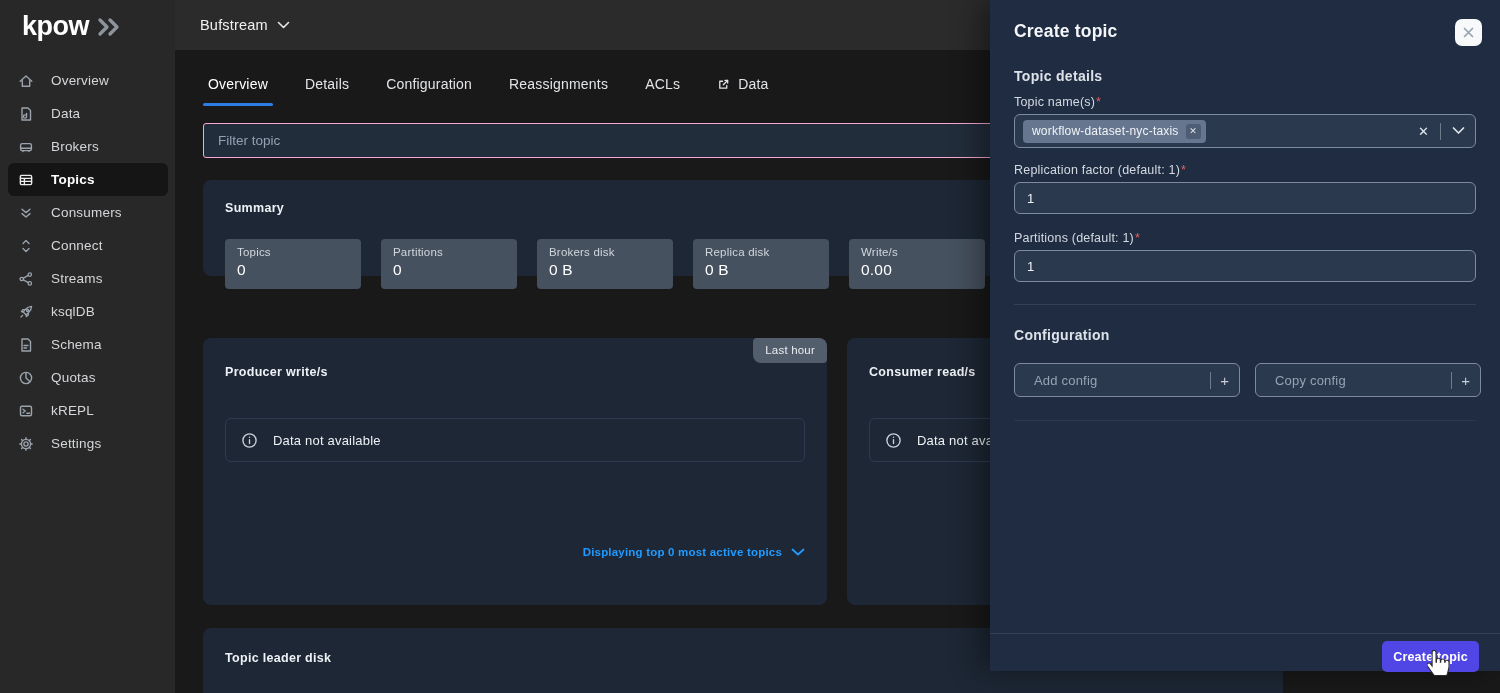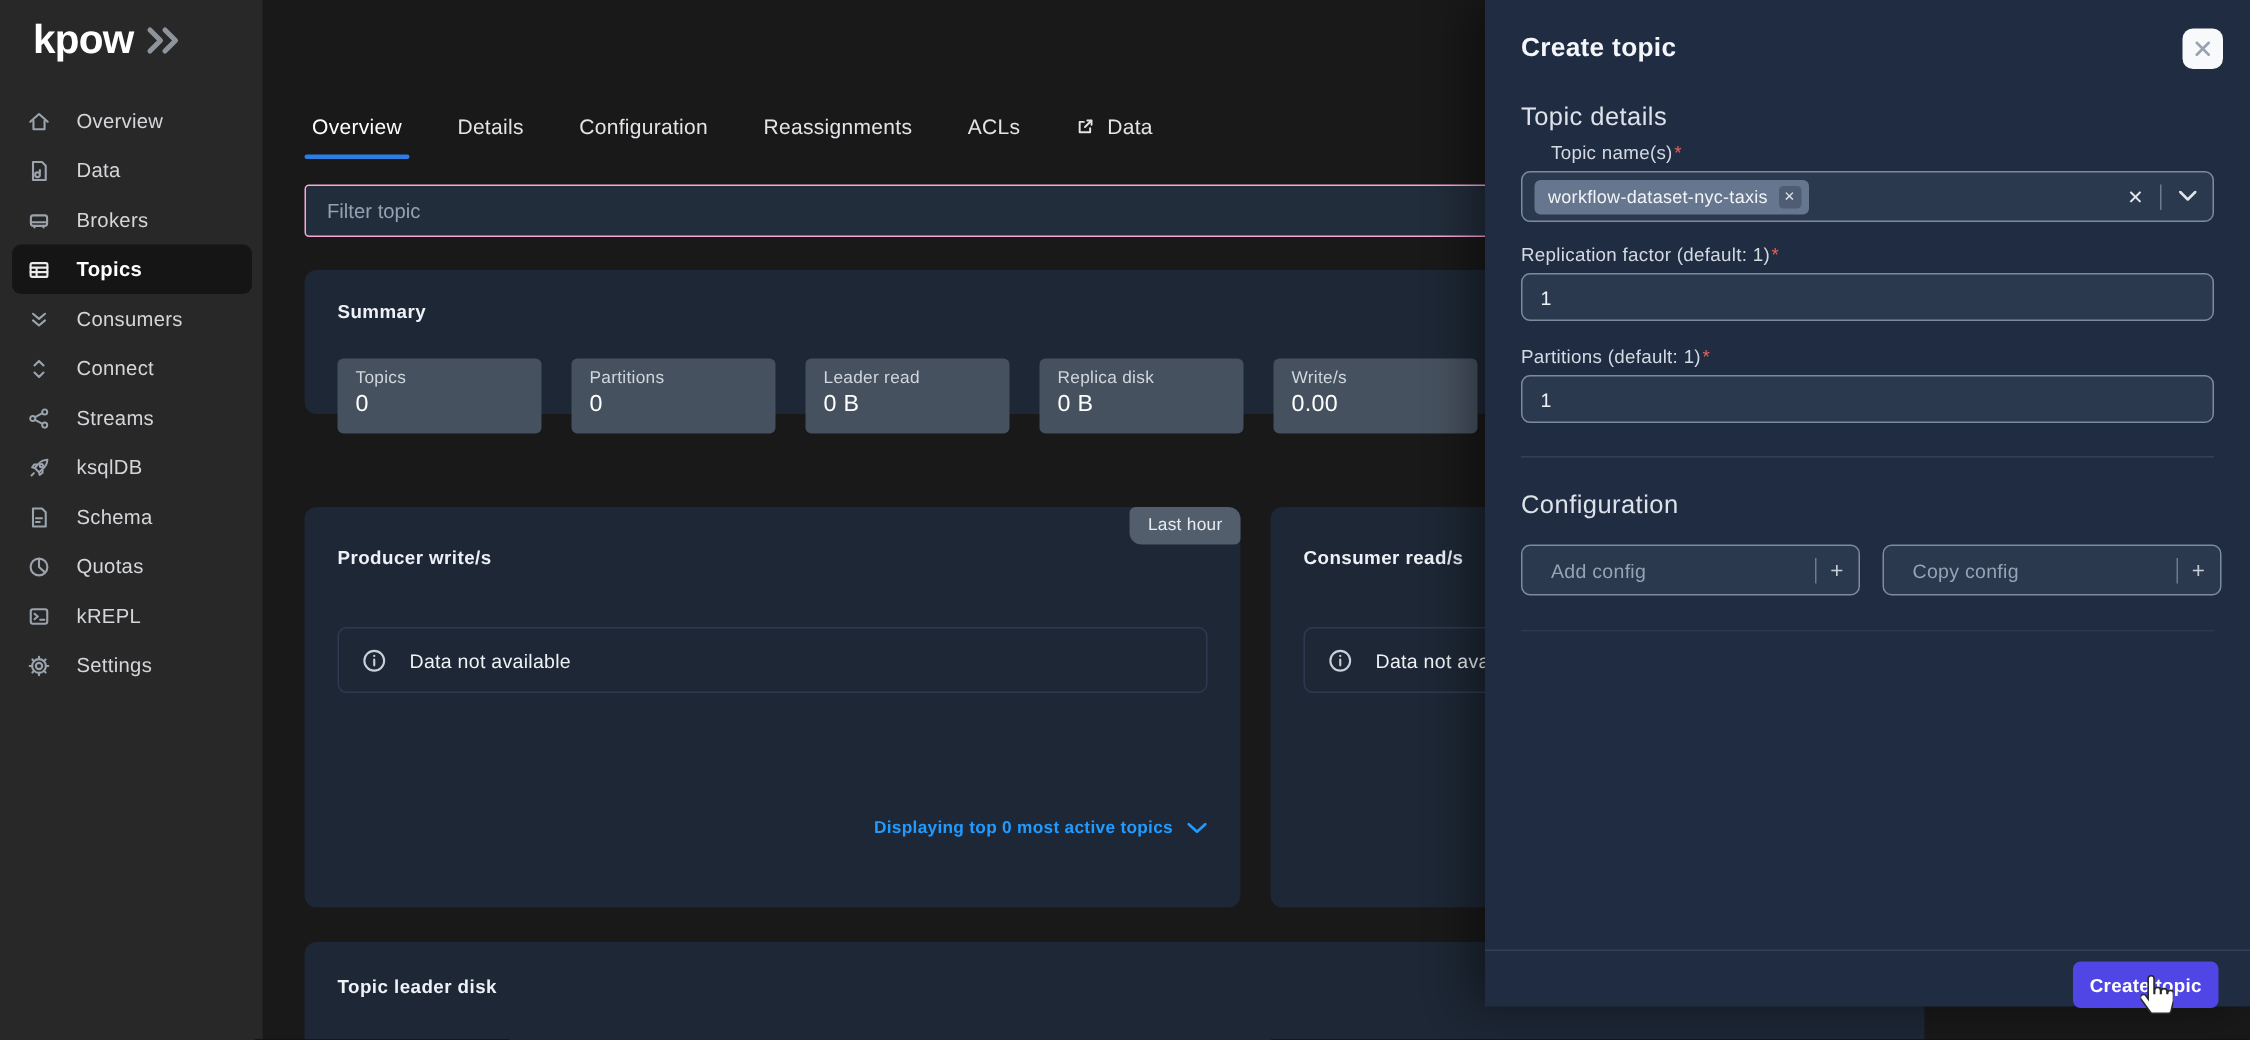--- a/index.html
+++ b/index.html
@@ -62,21 +62,21 @@
   .alert-text { color:#eef1f5; font-size:13px; letter-spacing:.2px; }
   .panel-link { position:absolute; right:22px; top:208px; display:flex; align-items:center; gap:9px;
                 color:#219bff; font-size:11.5px; font-weight:700; letter-spacing:.2px; cursor:pointer; }
 
   
   .drawer { position:absolute; left:990px; top:0; width:510px; height:671px; background:#1f2c42;
             z-index:5; box-shadow:-10px 0 28px rgba(0,0,0,.4); }
   .drawer-title { position:absolute; left:24px; top:21px; color:#f4f6f9; font-size:17.5px; font-weight:700; letter-spacing:.2px; }
   .drawer-close { position:absolute; right:18px; top:19px; width:27px; height:27px; background:#f7f9fb;
                   border-radius:7px; display:grid; place-items:center; cursor:pointer; }
-  .sec-label { position:absolute; left:24px; color:#dde2e9; font-size:17px; font-weight:400; letter-spacing:.3px; }
+  .sec-label { position:absolute; left:24px; color:#dde2e9; font-size:14px; font-weight:700; letter-spacing:.3px; }
   .fld-label { position:absolute; left:24px; color:#d4dae2; font-size:12.5px; letter-spacing:.2px; }
   .req { color:#e0635c; margin-left:1px; }
   .dw-box { position:absolute; background:#2b394e; border:1px solid #7e8a9d; border-radius:6px; }
   .multiselect { left:24px; top:114px; width:462px; height:34px; display:flex; align-items:center; padding:0 10px 0 8px; }
   .chip { background:#66768e; border-radius:4px; padding:4px 5px 4px 9px; display:flex; align-items:center; gap:7px;
           color:#f1f4f7; font-size:12px; letter-spacing:.2px; }
   .chip-x { width:15px; height:15px; background:#4e5c74; border-radius:3px; display:grid; place-items:center;
             color:#dfe5ec; font-size:9px; cursor:pointer; }
   .ms-spacer { flex:1; }
   .ms-clear { color:#e3e8ee; font-size:13px; cursor:pointer; }
@@ -222,20 +222,28 @@
               <circle cx="8" cy="8" r="2.1"></circle>
               <circle cx="8" cy="8" r="4.6"></circle>
               <path d="M8 1.8v1.7M8 12.5v1.7M1.8 8h1.7M12.5 8h1.7M3.6 3.6l1.2 1.2M11.2 11.2l1.2 1.2M12.4 3.6l-1.2 1.2M4.8 11.2l-1.2 1.2"></path>
             </svg>
           </span>
         <span>Settings</span>
       </div>
     </div>
   </div>
 
+  <div class="topbar">
+    <span class="cluster-name">Bufstream</span>
+    <span>
+      <svg width="13" height="9" viewBox="0 0 13 9" fill="none" stroke="#e6e7e9" stroke-width="1.6" stroke-linecap="round" stroke-linejoin="round">
+          <path d="M1.5 1.5l5 5 5-5"></path>
+        </svg>
+    </span>
+  </div>
 
   <div class="tabs">
     <div class="tab active">
         <span>Overview</span>
       </div>
     <div class="tab">
         <span>Details</span>
       </div>
     <div class="tab">
         <span>Configuration</span>
@@ -265,21 +273,21 @@
     <div class="stats">
       <div class="stat-card">
         <div class="stat-label">Topics</div>
         <div class="stat-value">0</div>
       </div>
       <div class="stat-card">
         <div class="stat-label">Partitions</div>
         <div class="stat-value">0</div>
       </div>
       <div class="stat-card">
-        <div class="stat-label">Leader read</div>
+        <div class="stat-label">Brokers disk</div>
         <div class="stat-value">0 B</div>
       </div>
       <div class="stat-card">
         <div class="stat-label">Replica disk</div>
         <div class="stat-value">0 B</div>
       </div>
       <div class="stat-card">
         <div class="stat-label">Write/s</div>
         <div class="stat-value">0.00</div>
       </div>
@@ -332,21 +340,21 @@
     <div class="drawer-close">
       <span>
         <svg width="13" height="13" viewBox="0 0 13 13" fill="none" stroke="#97a1b0" stroke-width="1.7" stroke-linecap="round">
             <path d="M2.5 2.5l8 8M10.5 2.5l-8 8"></path>
           </svg>
       </span>
     </div>
 
     <div class="sec-label" style="top:68px;">Topic details</div>
 
-    <div class="fld-label" style="top:95px;margin-left:20px;">
+    <div class="fld-label" style="top:95px;">
       <span>Topic name(s)</span><span class="req">*</span>
     </div>
     <div class="dw-box multiselect">
       <span class="chip">
         <span>workflow-dataset-nyc-taxis</span>
         <span class="chip-x">✕</span>
       </span>
       <span class="ms-spacer"></span>
       <span class="ms-clear">✕</span>
       <span class="v-div"></span>

